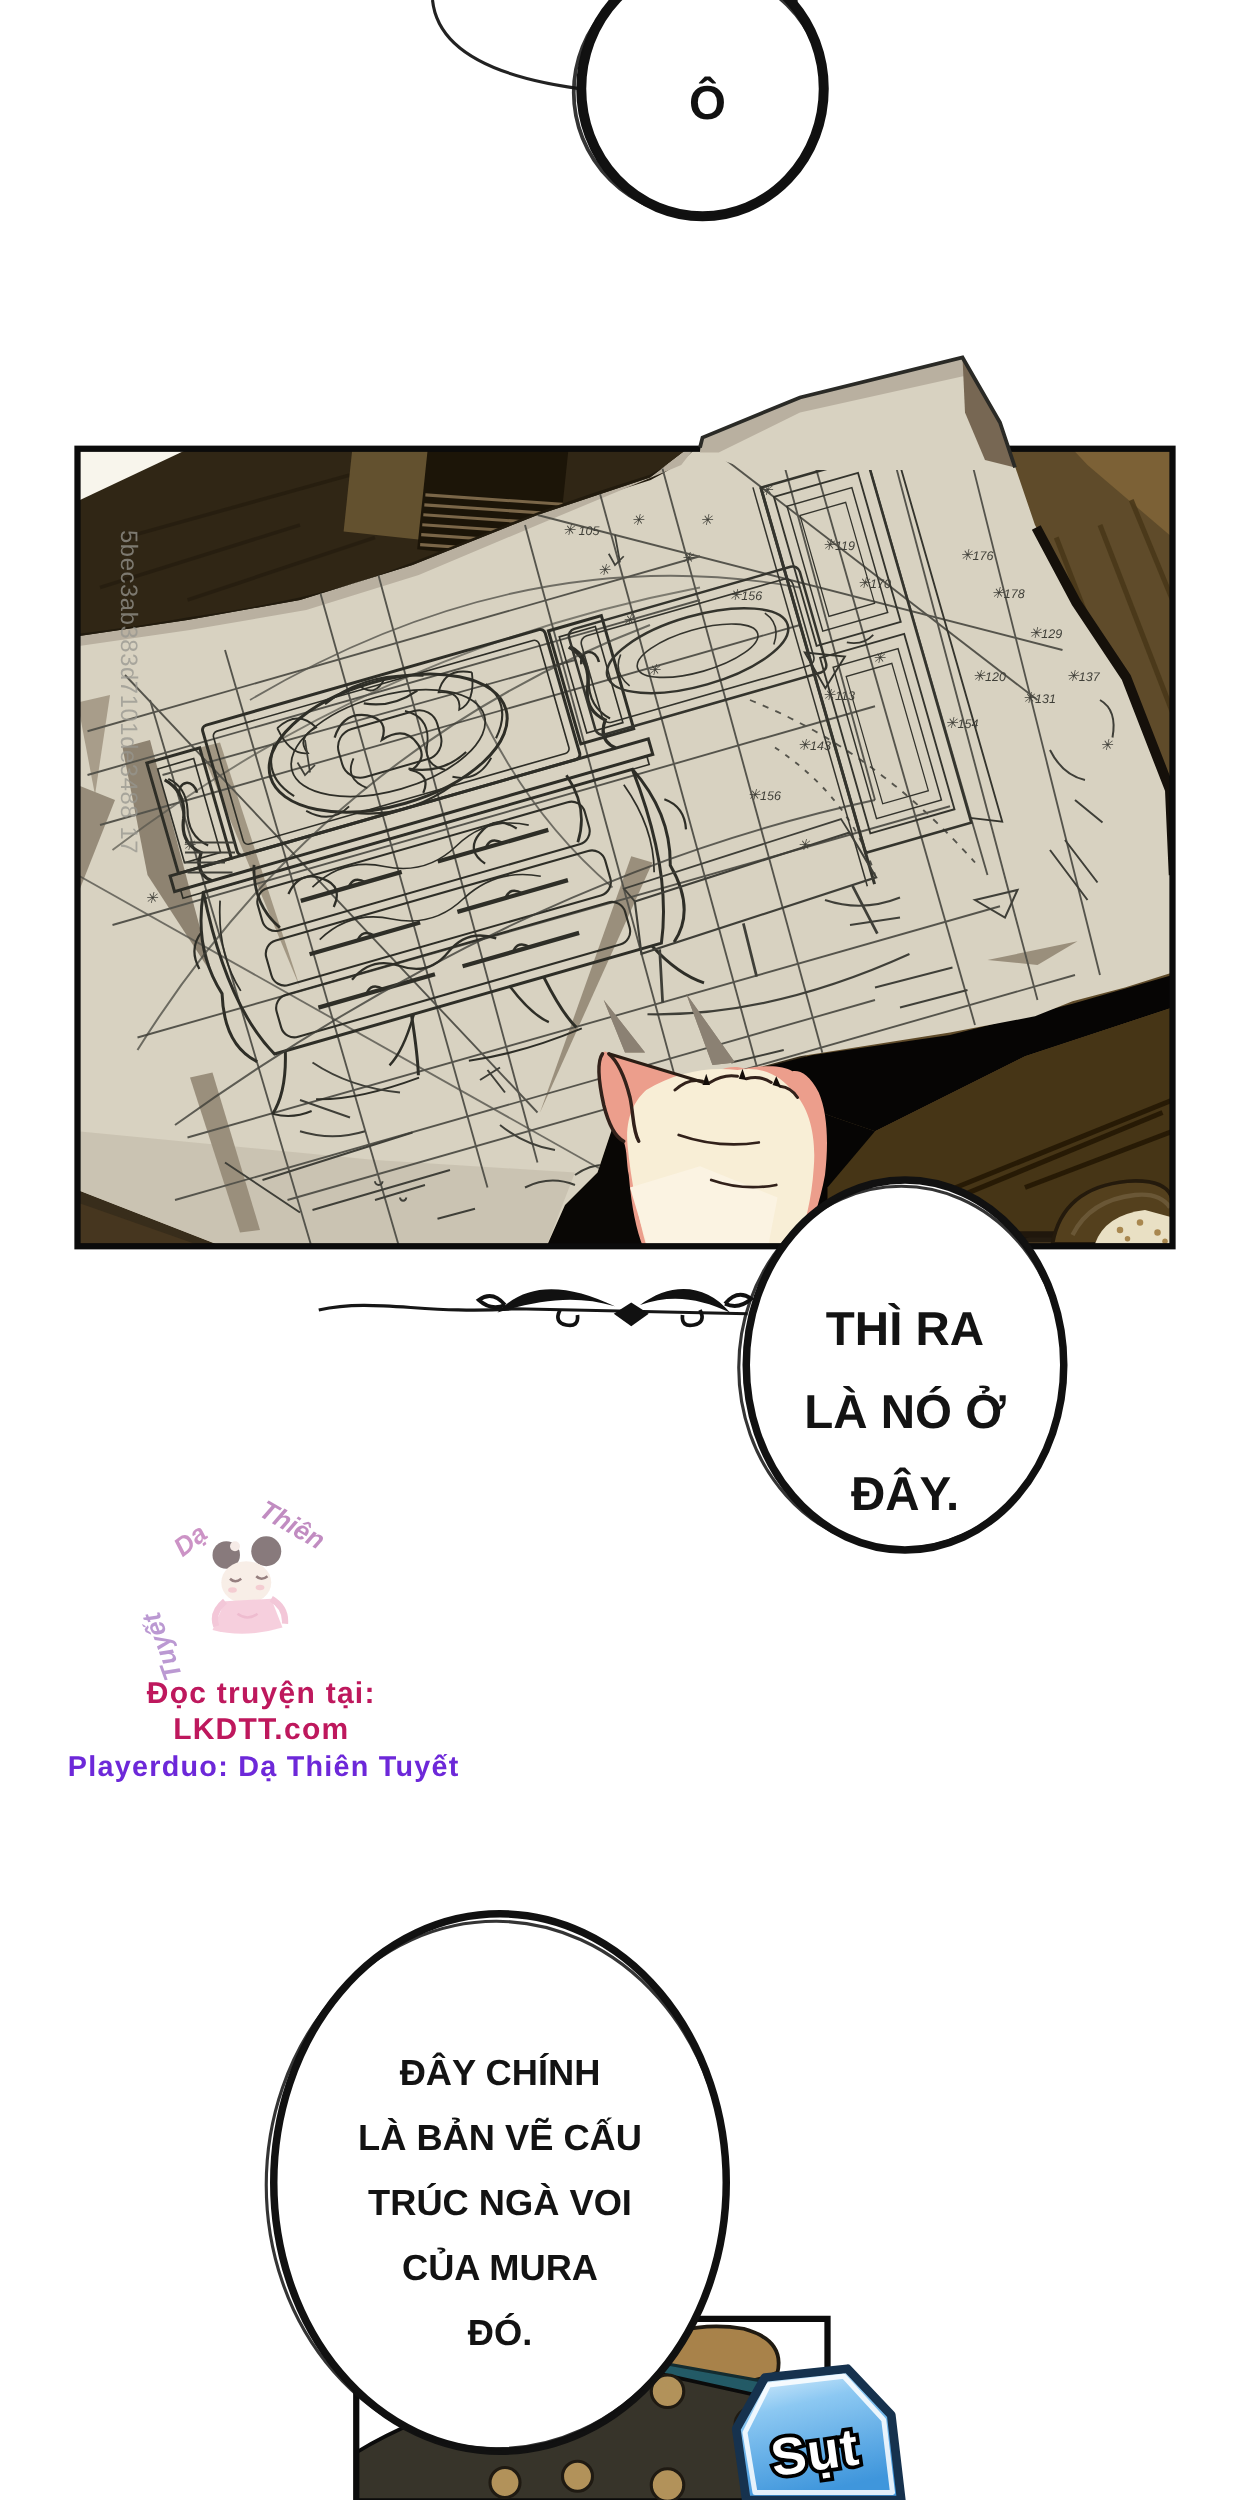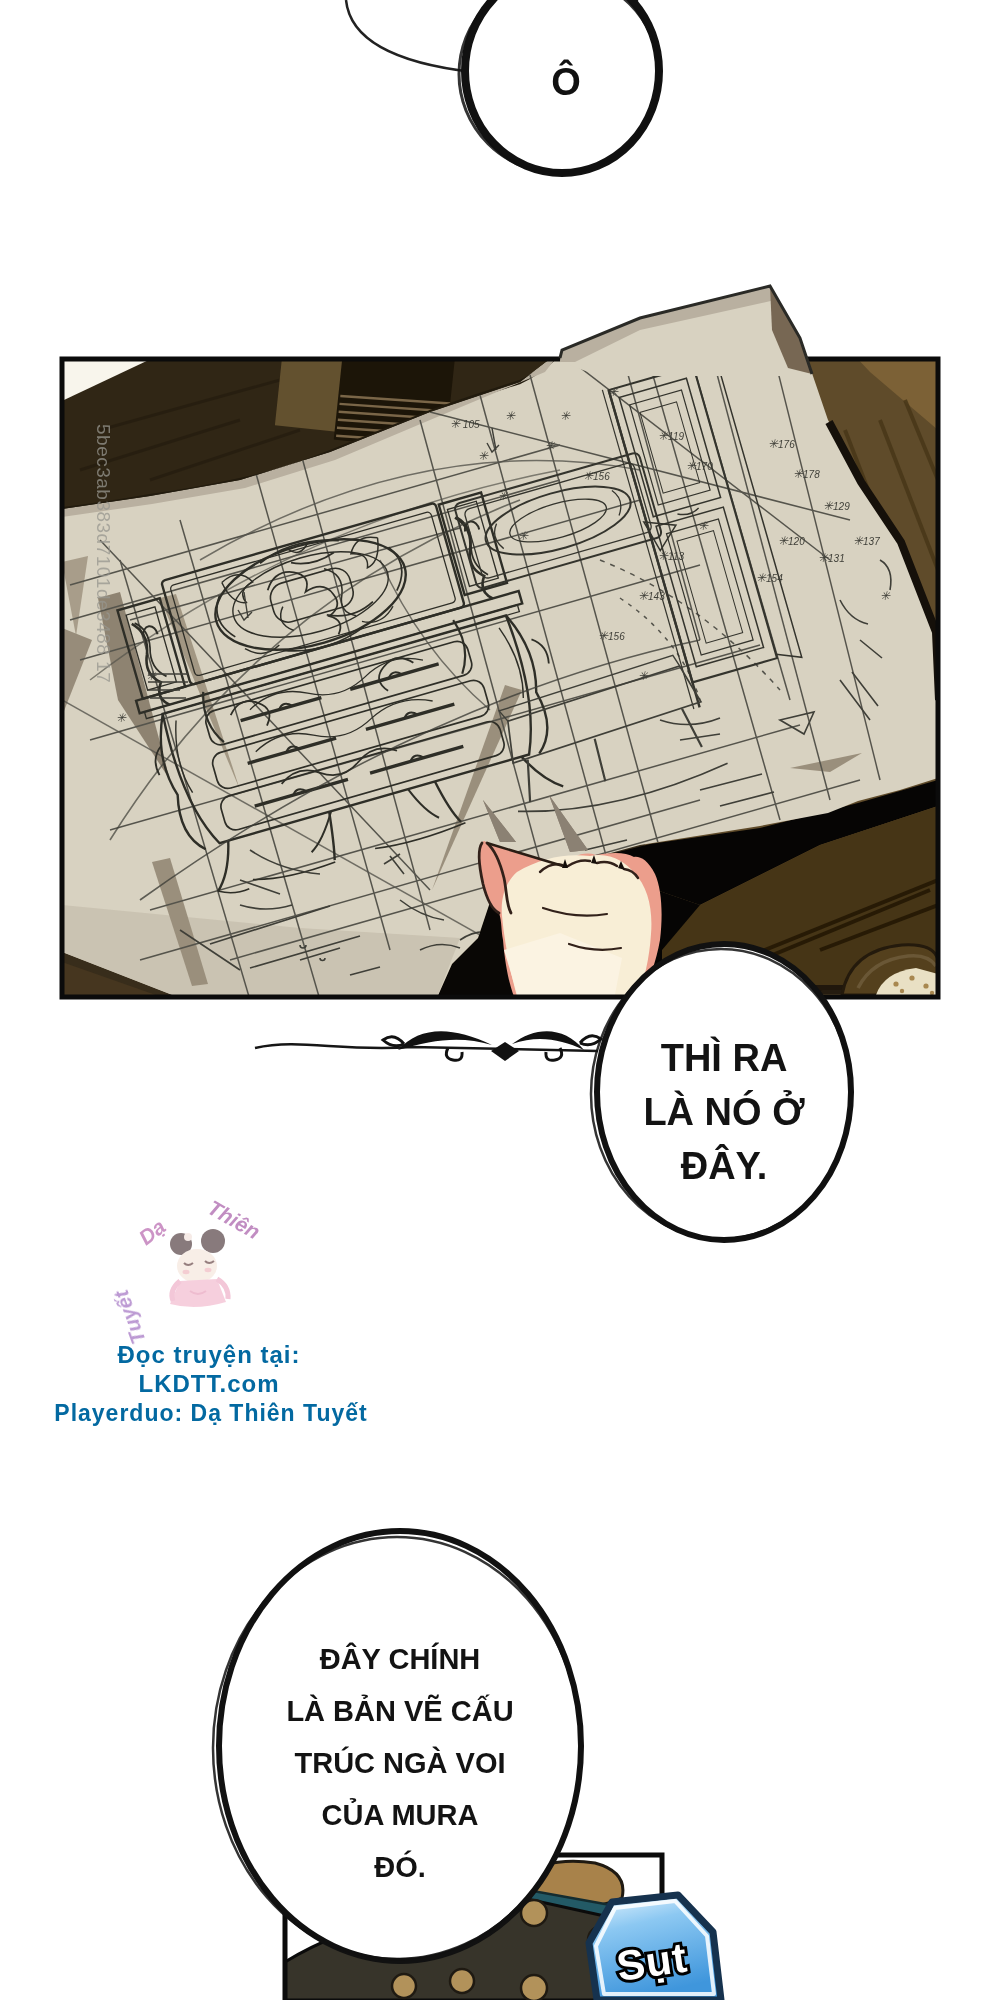--- a/index.html
+++ b/index.html
@@ -361,16 +361,16 @@
 
 <g id="bluetagg">
 <path d="M612,1902 L678,1895 L713,1932 L721,2000 L597,2000 L589,1943 Z" fill="url(#bluetag)" stroke="#16324e" stroke-width="7" stroke-linejoin="round"></path>
 <path d="M615,1908 L675,1901 L707,1936 L714,1994 L604,1994 L596,1946 Z" fill="none" stroke="#ffffff" stroke-width="4" opacity="0.85" stroke-linejoin="round"></path>
 <text x="654" y="1976" transform="rotate(-8 654 1976)" text-anchor="middle" font-size="42" font-weight="bold" fill="#fff" stroke="#000" stroke-width="6" paint-order="stroke" style="letter-spacing:1px">Sụt</text>
 </g>
 
 <text x="566" y="95" text-anchor="middle" font-size="38" font-weight="bold" fill="#111">Ô</text>
 </svg>
 
-<div class="btxt" style="left:599px;top:1031px;width:250px;font-size:38px;line-height:54px;">THÌ RA<br>LÀ NÓ Ở<br>ĐÂY.</div>
+<div class="btxt" style="left:599px;top:1031px;width:250px;font-size:38px;line-height:66px;">THÌ RA<br>LÀ NÓ Ở<br>ĐÂY.</div>
 <div class="btxt" style="left:219px;top:1633px;width:362px;font-size:29px;line-height:52px;">ĐÂY CHÍNH<br>LÀ BẢN VẼ CẤU<br>TRÚC NGÀ VOI<br>CỦA MURA<br>ĐÓ.</div>
-<div class="btxt" style="left:59px;top:1340px;width:300px;font-size:24px;line-height:29px;color:#0369a1;text-shadow:0 0 1px #fff;letter-spacing:1px;">Đọc truyện tại:<br>LKDTT.com</div>
-<div class="btxt" style="left:36px;top:1400px;width:350px;font-size:23px;color:#0369a1;text-shadow:0 0 1px #fff;letter-spacing:1px;white-space:nowrap;">Playerduo: Dạ Thiên Tuyết</div>
+<div class="btxt" style="left:59px;top:1340px;width:300px;font-size:24px;line-height:29px;color:#be185d;text-shadow:0 0 1px #fff;letter-spacing:1px;">Đọc truyện tại:<br>LKDTT.com</div>
+<div class="btxt" style="left:36px;top:1400px;width:350px;font-size:23px;color:#6d28d9;text-shadow:0 0 1px #fff;letter-spacing:1px;white-space:nowrap;">Playerduo: Dạ Thiên Tuyết</div>
 
 </body></html>

